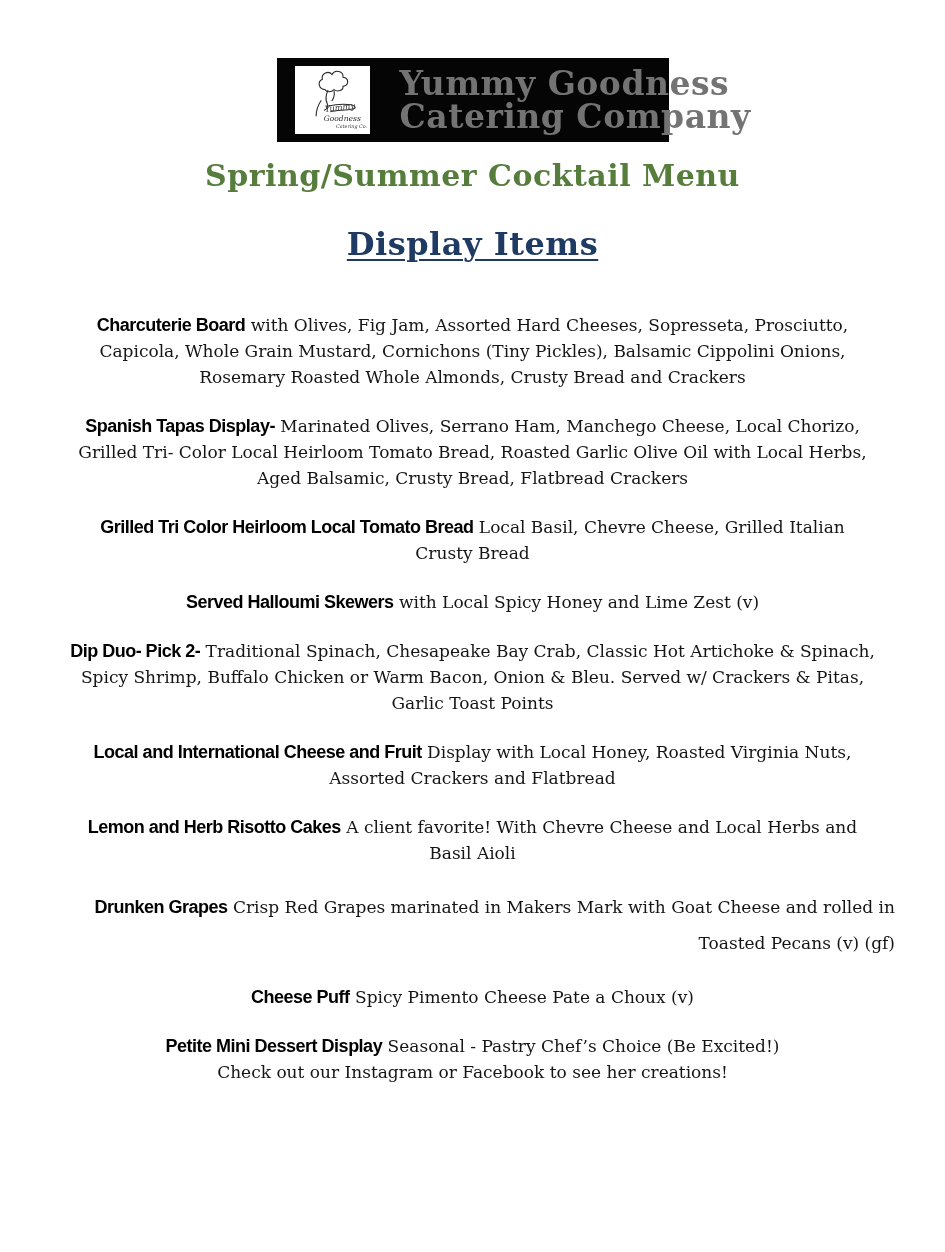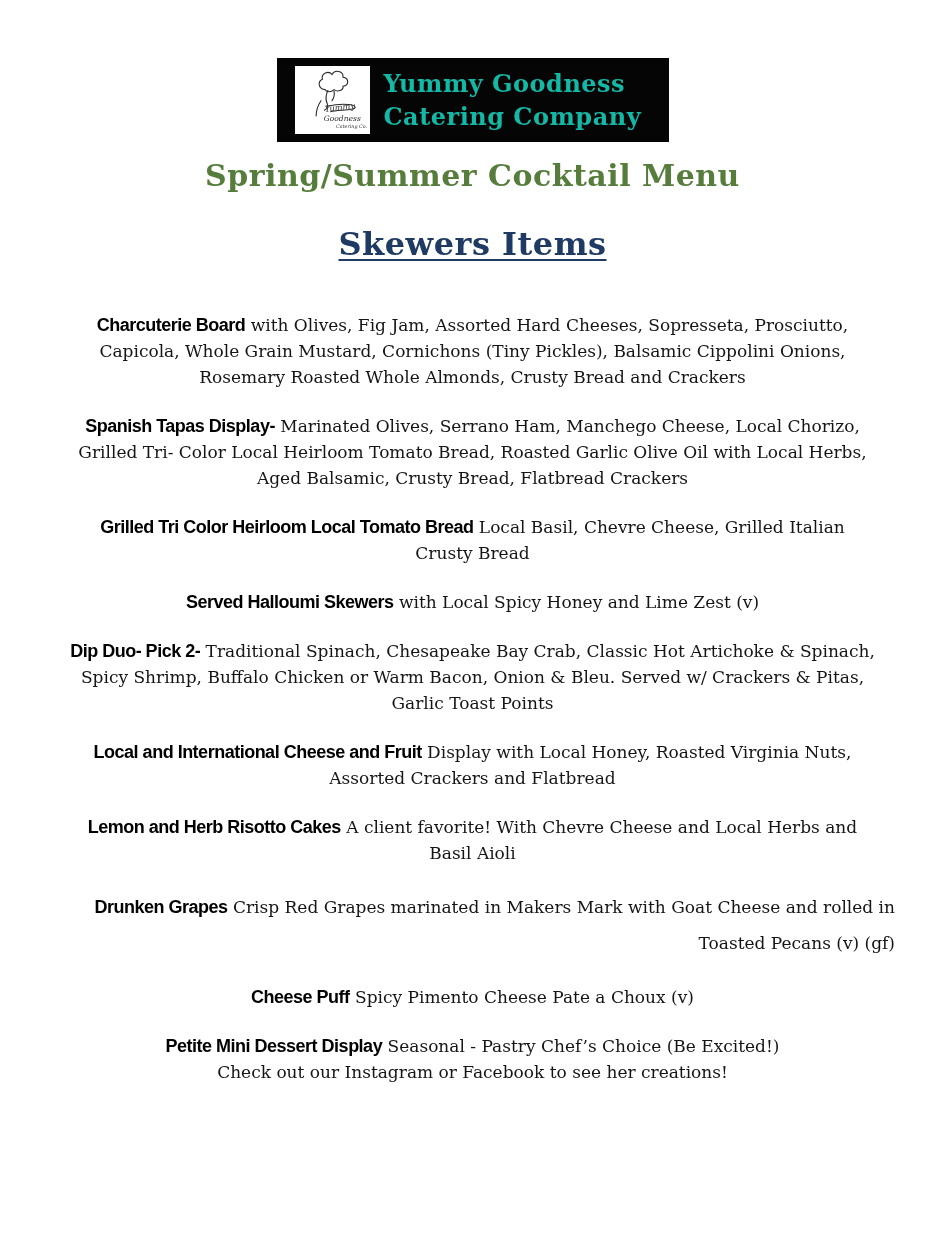--- a/index.html
+++ b/index.html
@@ -35,26 +35,27 @@
     width: 75px;
     height: 68px;
     background: #ffffff;
     flex: 0 0 auto;
     display: flex;
     align-items: center;
     justify-content: center;
   }
   .logo-box svg { width: 70px; height: 62px; }
   .banner-text {
-    color: #14b8a6;
+    color: #737373;
     font-weight: bold;
-    font-size: 24px;
+    font-size: 33px;
     line-height: 33px;
     letter-spacing: 0.5px;
     white-space: nowrap;
+    margin-left: 16px;
   }
   
   .menu-title {
     margin: 0 0 0 0;
     text-align: center;
     font-size: 30px;
     line-height: 36px;
     font-weight: bold;
     color: #567d3c;
     letter-spacing: 0.5px;
@@ -115,21 +116,21 @@
       </svg>
     </div>
     <div class="banner-text">
       <div>Yummy Goodness</div>
       <div>Catering Company</div>
     </div>
   </header>
 
   <h1 class="menu-title">Spring/Summer Cocktail Menu</h1>
 
-  <h2 class="section-heading">Skewers Items</h2>
+  <h2 class="section-heading">Display Items</h2>
 
   <main class="items">
 
     <p class="menu-item">
       <strong class="item-name">Charcuterie Board</strong>
       <span class="item-desc">with Olives, Fig Jam, Assorted Hard Cheeses, Sopresseta, Prosciutto,
 Capicola, Whole Grain Mustard, Cornichons (Tiny Pickles), Balsamic Cippolini Onions,
 Rosemary Roasted Whole Almonds, Crusty Bread and Crackers</span>
     </p>
 

